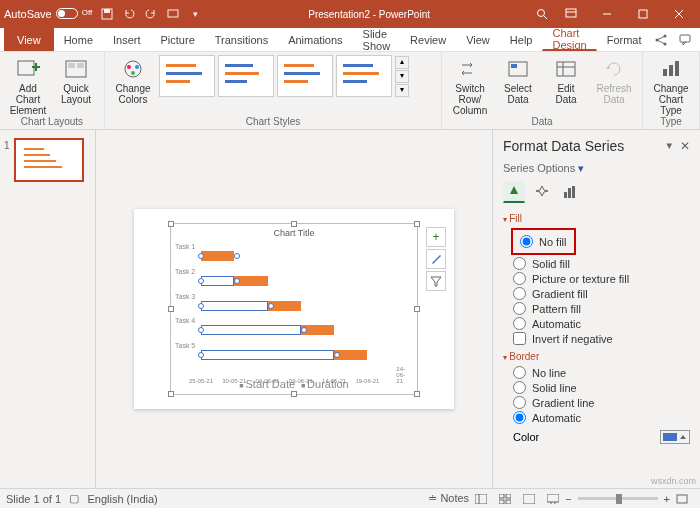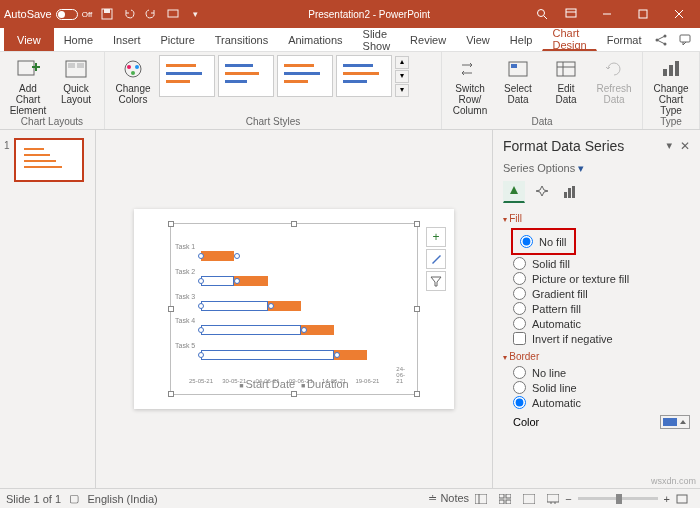--- a/index.html
+++ b/index.html
@@ -1,19 +1,19 @@
 <!DOCTYPE html>
 <html><head>
 <meta charset="utf-8">
 <style>
 * { margin: 0; padding: 0; box-sizing: border-box; font-family: "Segoe UI", sans-serif; font-size: 11px; }
 body { background: #fff; width: 700px; height: 508px; overflow: hidden; position: relative; }
 
 .titlebar { height: 28px; background: #b7472a; color: #fff; display: flex; align-items: center; padding: 0 4px; }
-.titlebar .autosave { display: flex; align-items: center; gap: 4px; margin-right: 8px; font-size: 10px;}
+.titlebar .autosave { display: flex; align-items: flex-start; gap: 4px; margin-right: 8px; font-size: 10px;}
 .titlebar .autosave .toggle { width: 22px; height: 11px; border: 1px solid #fff; border-radius: 6px; position: relative; }
 .titlebar .autosave .toggle::after { content:''; position:absolute; width:7px; height:7px; background:#fff; border-radius:50%; top:1px; left:1px;}
 .titlebar .qat { display: flex; gap: 8px; align-items: center; }
 .titlebar .qat span { width: 14px; height: 14px; display:inline-flex; align-items:center; justify-content:center; opacity:0.9;}
 .titlebar .title { flex:1; text-align:center; font-size: 10px; }
 .titlebar .winbtns { display:flex; gap:2px; }
 .titlebar .winbtns div { width: 34px; height: 28px; display:flex; align-items:center; justify-content:center; }
 .titlebar .search-icon { margin-right: 6px;}
 
 .menubar { height: 24px; background: #fff; border-bottom: 1px solid #e1e1e1; display:flex; align-items:stretch; padding: 0 4px;}
@@ -332,20 +332,21 @@
     <div class="slide">
       <div class="chart-box">
         <div class="chart-handle" style="left:-3px;top:-3px;"></div>
           <div class="chart-handle" style="right:-3px;top:-3px;"></div>
         <div class="chart-handle" style="left:-3px;bottom:-3px;"></div>
           <div class="chart-handle" style="right:-3px;bottom:-3px;"></div>
         <div class="chart-handle" style="left:50%;top:-3px;margin-left:-3px;"></div>
           <div class="chart-handle" style="left:50%;bottom:-3px;margin-left:-3px;"></div>
         <div class="chart-handle" style="top:50%;left:-3px;margin-top:-3px;"></div>
           <div class="chart-handle" style="top:50%;right:-3px;margin-top:-3px;"></div>
+        <div class="chart-title">Chart Title</div>
         <div class="chart-area">
           <div class="bar-row" style="top:0%">
               <span class="yaxis-label">Task 1</span>
               <div class="bar-seg seg-blue" style="left:0;width:0%;"></div>
               <div class="bar-seg seg-orange" style="left:0%;width:16%;"></div>
               <div class="pt" style="left:-3px;top:7px;"></div>
               <div class="pt" style="left:16%;top:7px;"></div>
             </div>
           <div class="bar-row" style="top:20%">
               <span class="yaxis-label">Task 2</span>
@@ -465,20 +466,24 @@
     <div class="section-title open">Border</div>
     <label class="opt">
         <input type="radio" style="">
         <span>No line</span>
       </label>
     <label class="opt">
         <input type="radio" style="">
         <span>Solid line</span>
       </label>
     <label class="opt">
+        <input type="radio" style="">
+        <span>Gradient line</span>
+      </label>
+    <label class="opt">
         <input type="radio" checked="" style="">
         <span>Automatic</span>
       </label>
     <div class="color-row">
       <span>Color</span>
       <div style="flex:1;"></div>
       <div class="color-swatch">
           <svg width="28" height="12">
             <rect x="2" y="2" width="14" height="8" fill="#4472c4"></rect>
             <path d="M22 4 L25 8 L19 8 Z" fill="#666"></path>

